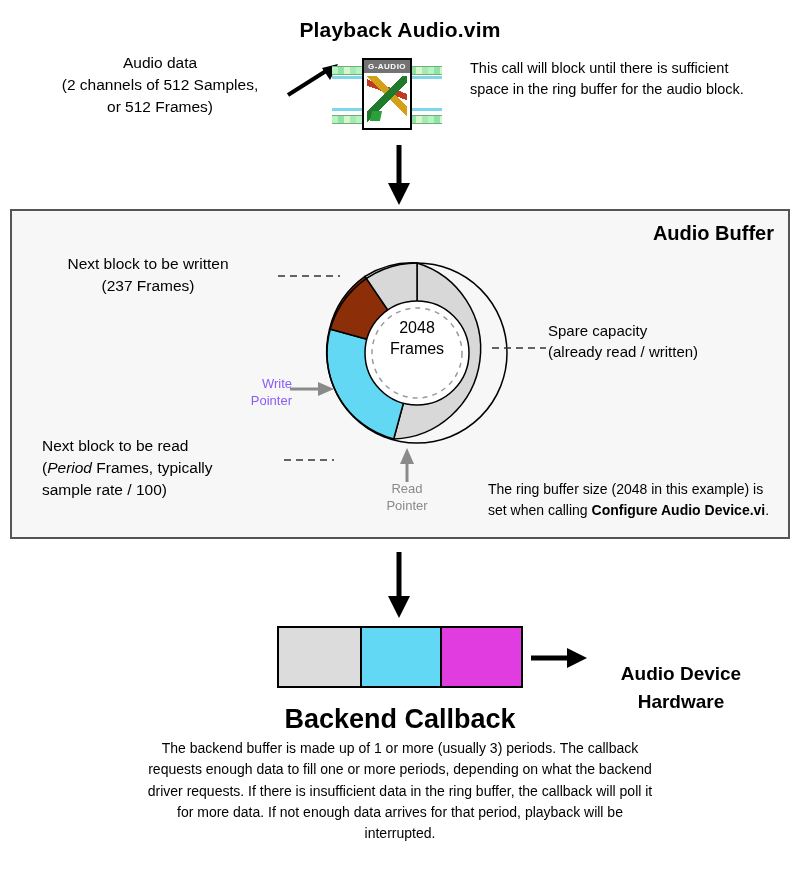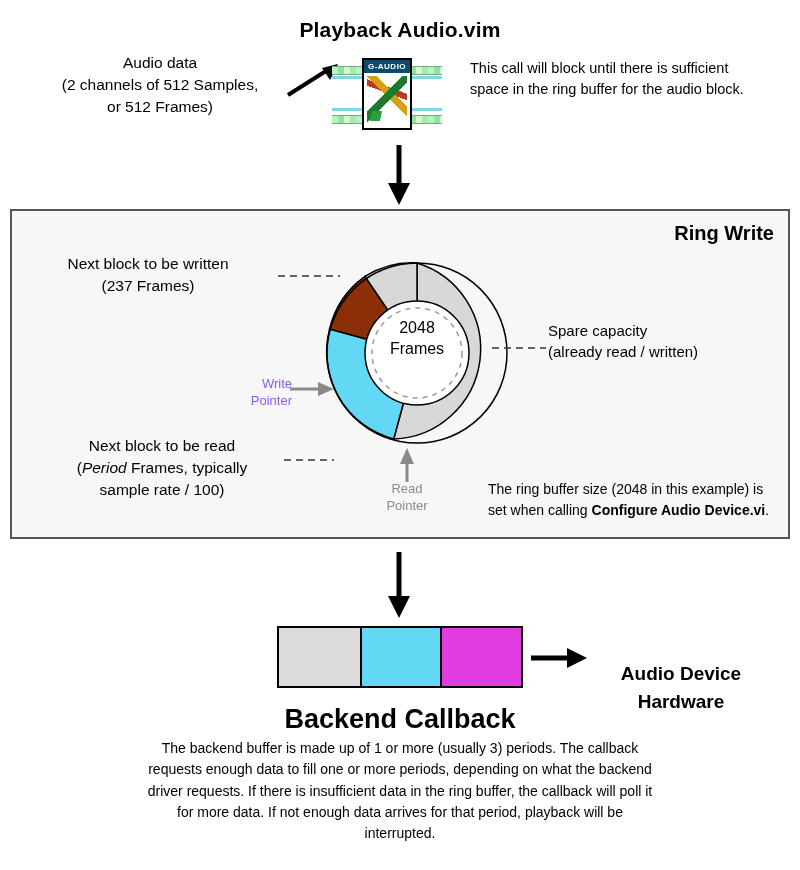--- a/index.html
+++ b/index.html
@@ -68,21 +68,21 @@
     position: absolute;
     left: 30px; top: 0px;
     width: 50px; height: 72px;
     background: #ffffff;
     border: 2px solid #000000;
     box-sizing: border-box;
   }
   #vi-icon .plate .hdr {
     position: absolute;
     left: 0; top: 0; width: 100%; height: 13px;
-    background: #0c4a6e;
+    background: #737373;
     color: #ffffff;
     font-size: 8px;
     font-weight: bold;
     text-align: center;
     line-height: 13px;
     letter-spacing: 0.5px;
   }
   #vi-icon .plate .art {
     position: absolute;
     left: 3px; top: 16px; right: 3px; bottom: 3px;
@@ -139,21 +139,20 @@
   #label-next-written {
     left: 18px; top: 253px;
     width: 260px;
     text-align: center;
     font-size: 15.5px;
     line-height: 1.42;
   }
   #label-next-read {
     left: 42px; top: 435px;
     width: 240px;
-    text-align: center;
     font-size: 15.5px;
     line-height: 1.42;
   }
   #label-next-read .ital { font-style: italic; }
   #label-spare {
     left: 548px; top: 320px;
     width: 240px;
     font-size: 15px;
     line-height: 1.42;
   }
@@ -247,21 +246,21 @@
   </div>
 
   <div class="abs" id="block-note">This call will block until there is sufficient space in the ring buffer for the audio block.</div>
 
   <svg class="arrow-svg" style="left:383px; top:145px;" width="32" height="62" viewBox="0 0 32 62">
     <line x1="16" y1="0" x2="16" y2="42" stroke="#000" stroke-width="5"></line>
     <polygon points="16,60 5,38 27,38" fill="#000"></polygon>
   </svg>
 
   <div class="abs" id="ring-buffer-panel"></div>
-  <div class="abs" id="ring-buffer-title">Ring Write</div>
+  <div class="abs" id="ring-buffer-title">Audio Buffer</div>
 
   <svg class="abs" id="donut" viewBox="0 0 190 190">
 
     <path d="M95,95 L95,5 A90,90 0 0 1 71.7,181.0 Z" fill="#d8d8d8" stroke="#000" stroke-width="1.5"></path>
 
     <path d="M95,95 L71.7,181.0 A90,90 0 0 1 7.6,71.0 Z" fill="#62d8f4" stroke="#000" stroke-width="1.5"></path>
 
     <path d="M95,95 L7.6,71.0 A90,90 0 0 1 43.0,18.4 Z" fill="#8c2f08" stroke="#000" stroke-width="1.5"></path>
 
     <path d="M95,95 L43.0,18.4 A90,90 0 0 1 95,5 Z" fill="#d8d8d8" stroke="#000" stroke-width="1.5"></path>

